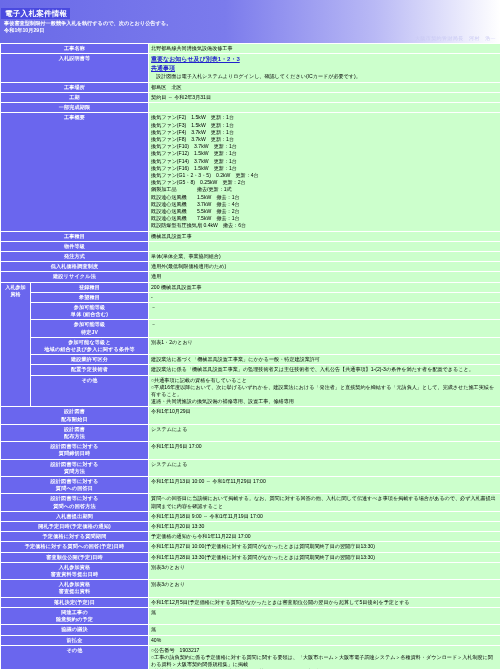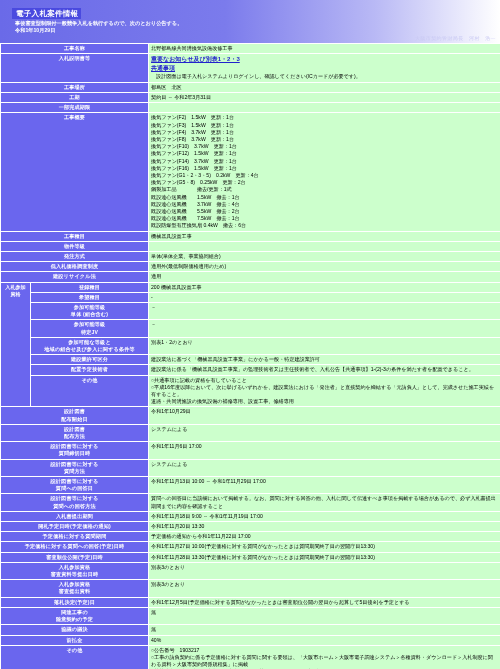--- a/index.html
+++ b/index.html
@@ -6,21 +6,21 @@
   html, body {
     margin: 0; padding: 0;
     background: #ffffff;
     font-family: "Liberation Sans", "DejaVu Sans", sans-serif;
   }
   body { width: 500px; }
 
   
   .header {
     background: linear-gradient(to right, #6a6ae8 0%, #7b7bec 45%, #b9b9f5 75%, #ffffff 100%);
-    padding: 2px 0 1px 12px;
+    padding: 2px 0 1px 1px;
     position: relative;
     min-height: 34px;
   }
   .header-title {
     display: inline-block;
     background: #4a4adf;
     color: #ffffff;
     font-size: 7.5px;
     font-weight: bold;
     padding: 1px 3px 1px 4px;

